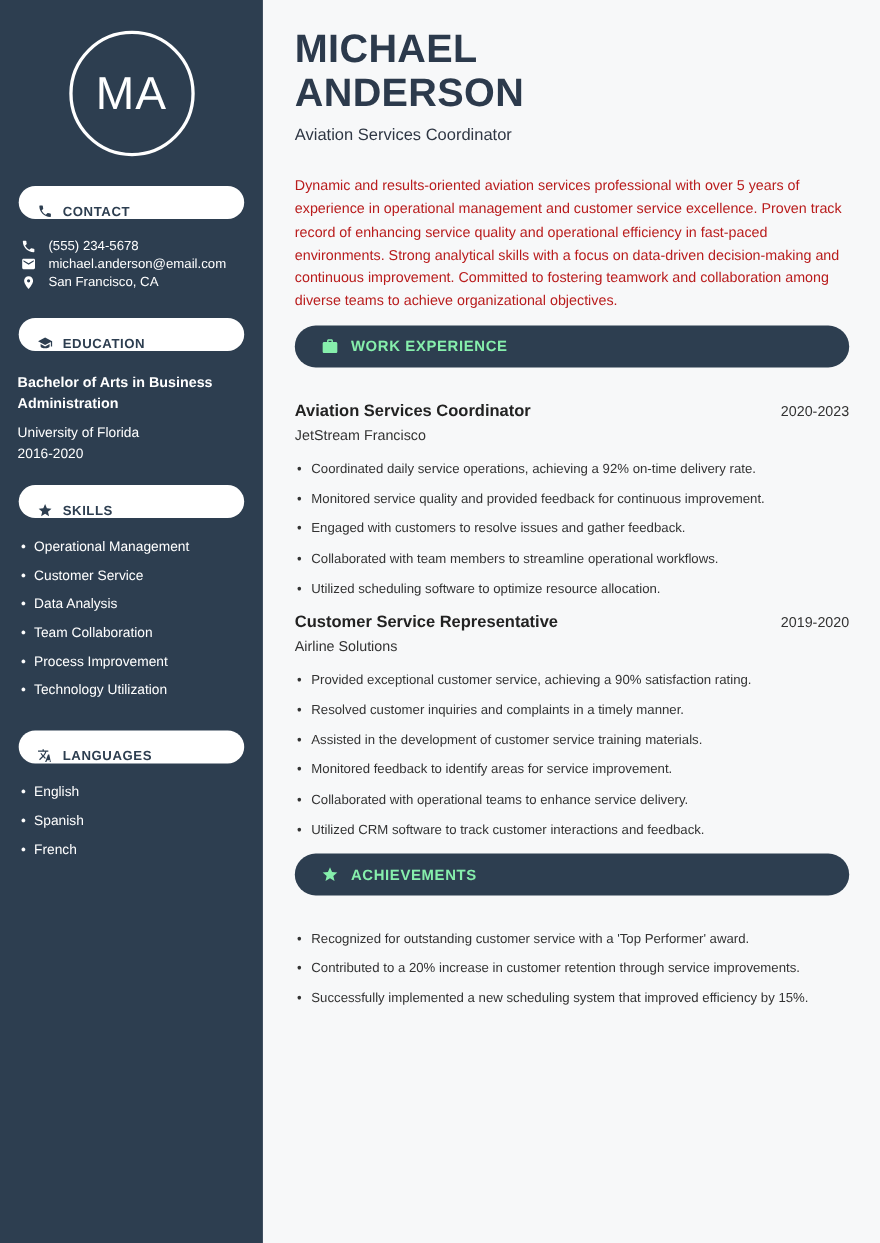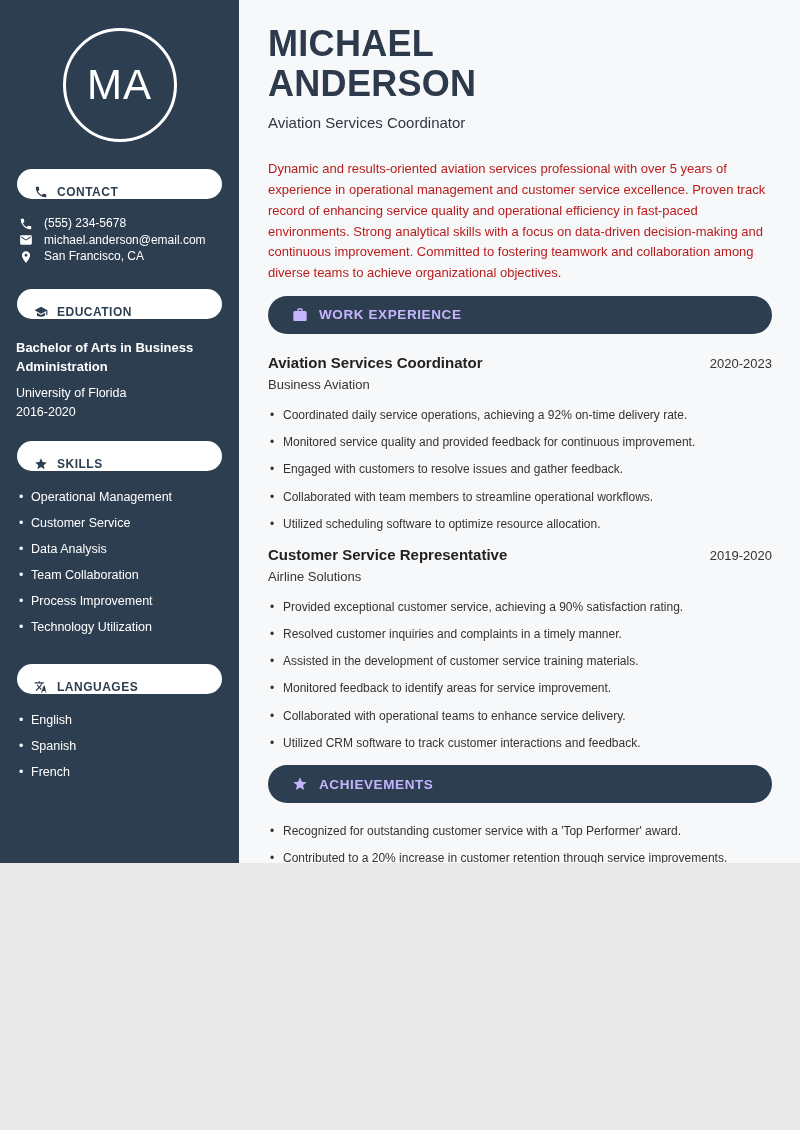--- a/index.html
+++ b/index.html
@@ -1,18 +1,18 @@
 <!DOCTYPE html>
 <html><head>
 <meta charset="utf-8">
 <style>
   * { margin: 0; padding: 0; box-sizing: border-box; }
   body { font-family: "Liberation Sans", sans-serif; background: #e9e9ea; }
   .page {
-    width: 800px; height: 863px; display: flex;
+    width: 800px; height: 1130px; display: flex;
     background: #f7f8f9; overflow: hidden; margin: 0 auto;
   }
   
   .sidebar {
     width: 239px; min-width: 239px; background: #2d3e50; color: #fff;
     padding-top: 28px; display: flex; flex-direction: column;
   }
   .avatar {
     width: 114px; height: 114px; border: 3px solid #fff; border-radius: 50%;
     margin: 0 auto 27px; display: flex; align-items: center; justify-content: center;
@@ -32,23 +32,23 @@
   .edu-school, .edu-years { font-size: 12.5px; line-height: 1.55; }
   .side-list { list-style: none; padding: 4px 14px 2px 19px; margin-bottom: 16px; }
   .side-list li { font-size: 12.5px; padding-left: 12px; position: relative; margin-bottom: 12px; }
   .side-list li::before { content: "\2022"; position: absolute; left: 0; top: 0; }
   
   .main { flex: 1; padding: 24px 28px 0 29px; }
   .name { font-size: 36px; font-weight: bold; color: #2c3a4c; line-height: 1.1; letter-spacing: .3px; }
   .subtitle { font-size: 15px; color: #2f3744; margin: 11px 0 28px; }
   .summary { font-size: 13px; line-height: 1.6; color: #b91c1c; margin-bottom: 12px; }
   .section-pill {
-    background: #2d3e50; color: #c4b5fd; border-radius: 20px; height: 38px;
+    background: #2d3e50; color: #86efac; border-radius: 20px; height: 38px;
     display: flex; align-items: center; gap: 11px; padding: 0 24px;
-    font-weight: bold; font-size: 13.5px; letter-spacing: .6px; margin-bottom: 20px;
+    font-weight: bold; font-size: 13.5px; letter-spacing: .6px; margin-bottom: 31px;
   }
   .section-pill svg { width: 16px; height: 16px; flex: none; }
   .job { margin-bottom: 10px; }
   .job-head { display: flex; justify-content: space-between; align-items: baseline; }
   .job-role { font-size: 15px; font-weight: bold; color: #222; }
   .job-dates { font-size: 13px; color: #333; }
   .job-company { font-size: 13px; color: #333; margin: 6px 0 15px; }
   .bullets { list-style: none; margin-bottom: 14px; }
   .bullets li {
     font-size: 12px; color: #333; padding-left: 15px; position: relative;
@@ -149,21 +149,21 @@
           <path d="M20 6h-4V4c0-1.1-.9-2-2-2h-4C8.9 2 8 2.9 8 4v2H4c-1.1 0-2 .9-2 2v11c0 1.1.9 2 2 2h16c1.1 0 2-.9 2-2V8c0-1.1-.9-2-2-2zm-6 0h-4V4h4v2z"></path>
         </svg>
       <span>WORK EXPERIENCE</span>
     </div>
 
     <div class="job">
       <div class="job-head">
         <span class="job-role">Aviation Services Coordinator</span>
         <span class="job-dates">2020-2023</span>
       </div>
-      <div class="job-company">Business Aviation</div>
+      <div class="job-company">JetStream Francisco</div>
       <ul class="bullets">
         <li>Coordinated daily service operations, achieving a 92% on-time delivery rate.</li>
         <li>Monitored service quality and provided feedback for continuous improvement.</li>
         <li>Engaged with customers to resolve issues and gather feedback.</li>
         <li>Collaborated with team members to streamline operational workflows.</li>
         <li>Utilized scheduling software to optimize resource allocation.</li>
       </ul>
     </div>
 
     <div class="job">

